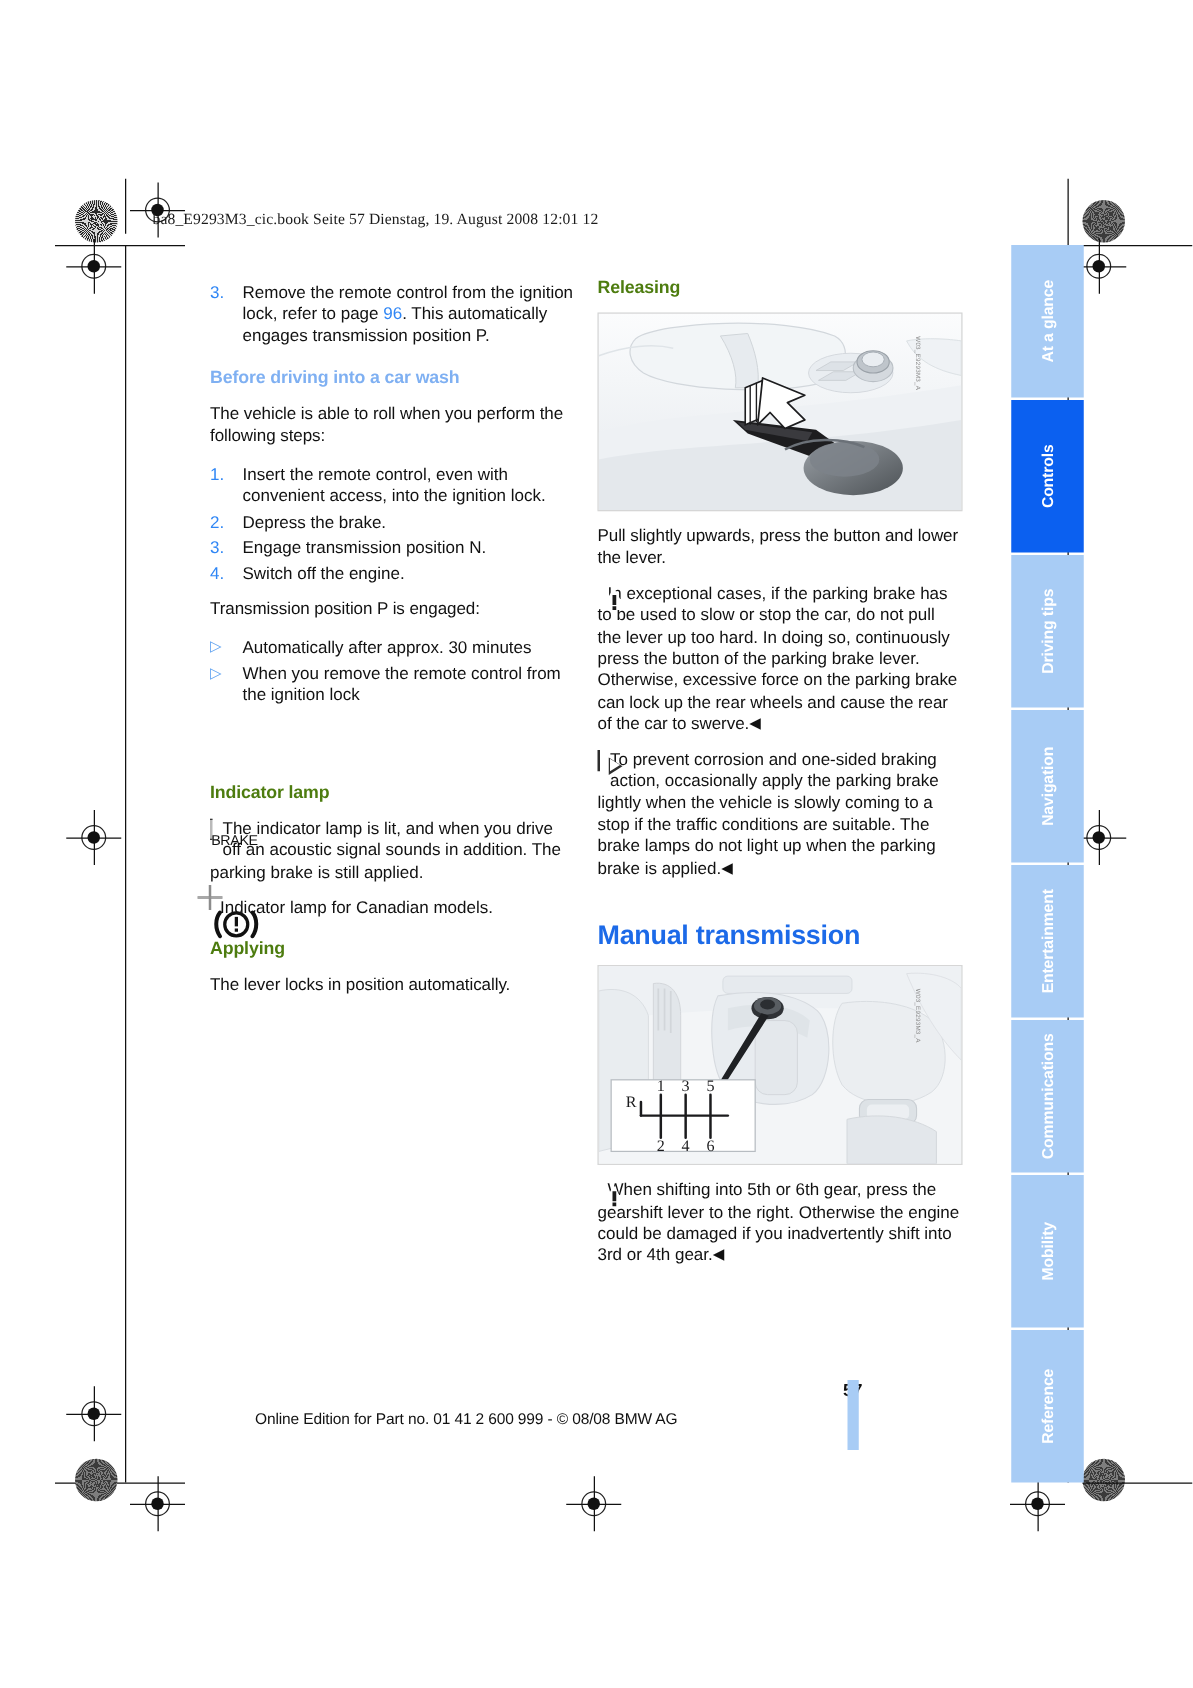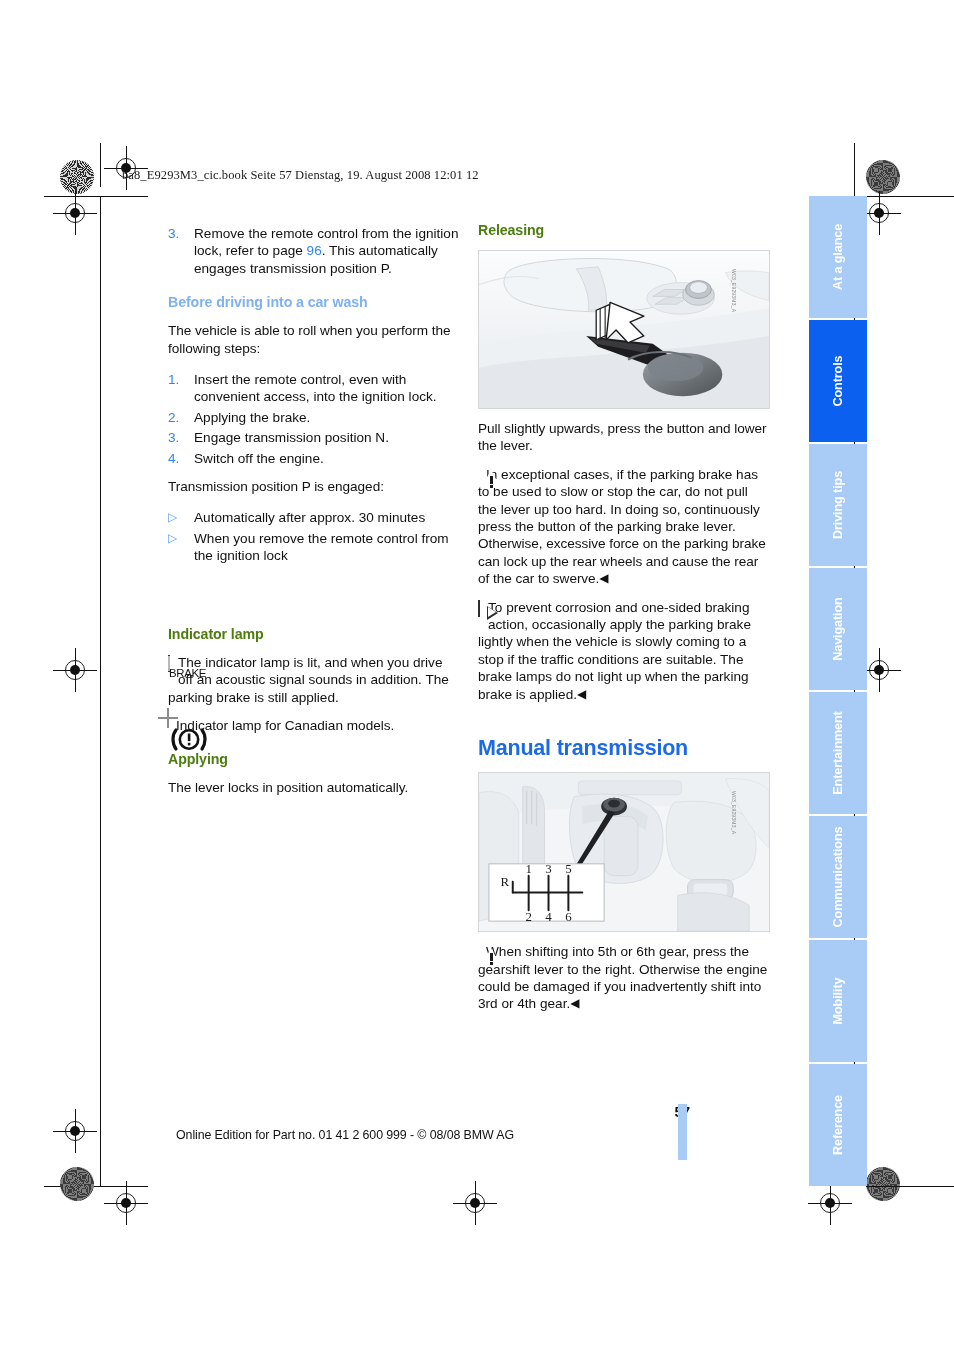--- a/index.html
+++ b/index.html
@@ -152,21 +152,21 @@
   }
   .tab.active span{color:#ffffff;}
 
   
   .pagenum{
     position:absolute;left:0;top:1104px;width:690px;text-align:right;
     font-size:14px;font-weight:bold;color:#111;
   }
   .footer{
     position:absolute;left:0;top:1128px;width:690px;text-align:center;
-    font-size:12.4px;color:#111;letter-spacing:-0.1px;
+    font-size:12.4px;color:#111;letter-spacing:-0.1px;padding-left:28px;
   }
   .foot-bar{position:absolute;left:678px;top:1104px;width:9px;height:56px;background:#a8ccf5;}
 </style>
 </head>
 <body>
 
 <div class="sheet">
 
   <div class="rosette" style="left:60px;top:160px;"></div>
   <div class="regmark" style="left:113px;top:155px;">
@@ -258,21 +258,21 @@
       <p class="body">The vehicle is able to roll when you perform the following steps:</p>
 
       <div class="gap-s"></div>
       <div>
         <div class="step">
           <div class="marker">1.</div>
           <div class="txt">Insert the remote control, even with convenient access, into the ignition lock.</div>
         </div>
         <div class="step">
           <div class="marker">2.</div>
-          <div class="txt">Applying the brake.</div>
+          <div class="txt">Depress the brake.</div>
         </div>
         <div class="step">
           <div class="marker">3.</div>
           <div class="txt">Engage transmission position N.</div>
         </div>
         <div class="step">
           <div class="marker">4.</div>
           <div class="txt">Switch off the engine.</div>
         </div>
       </div>

